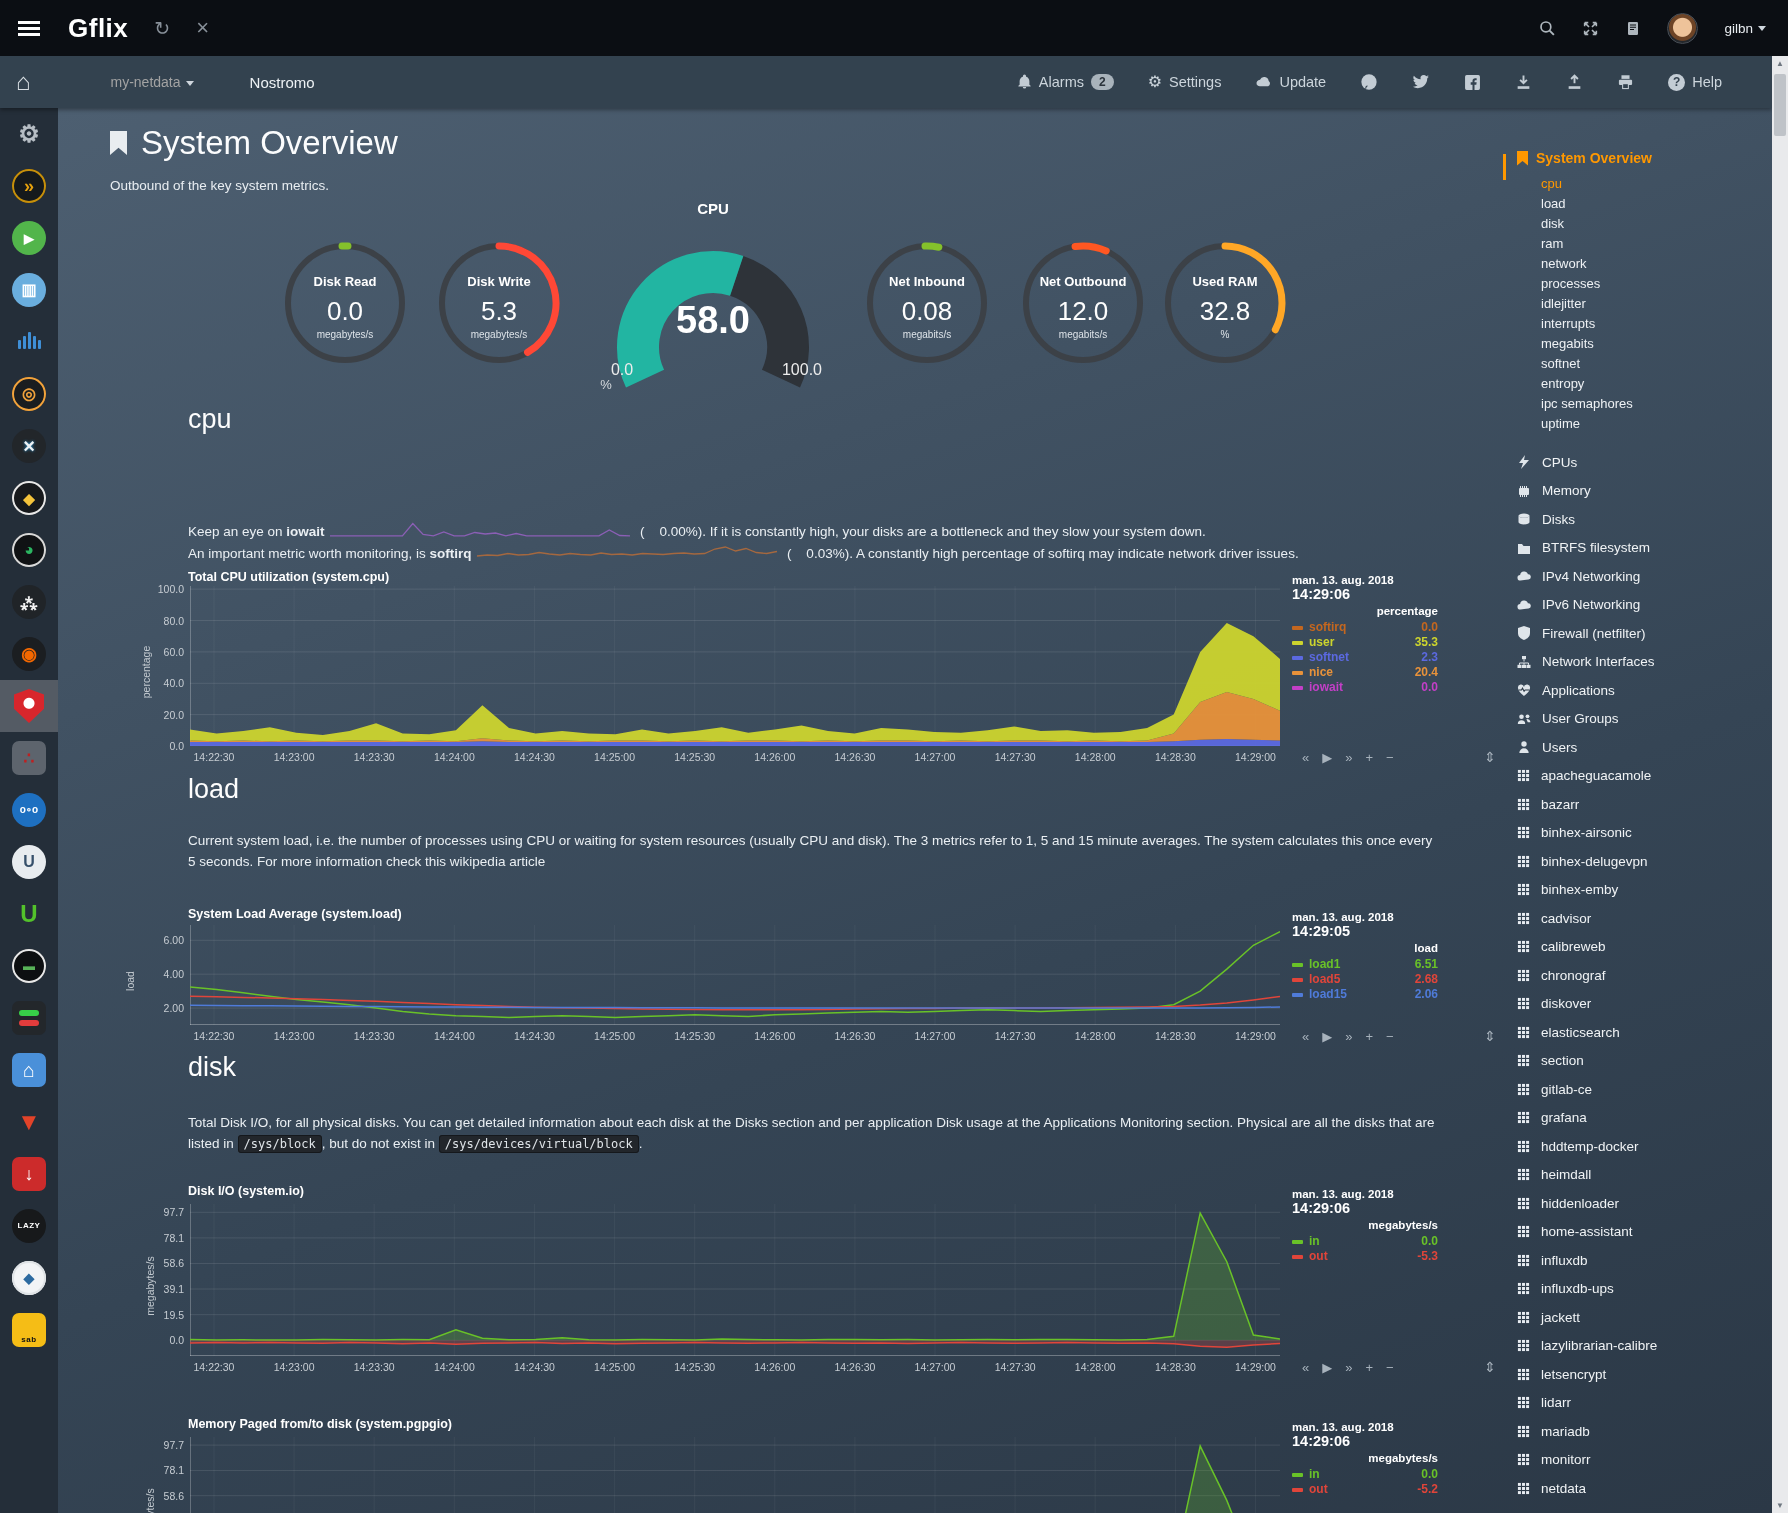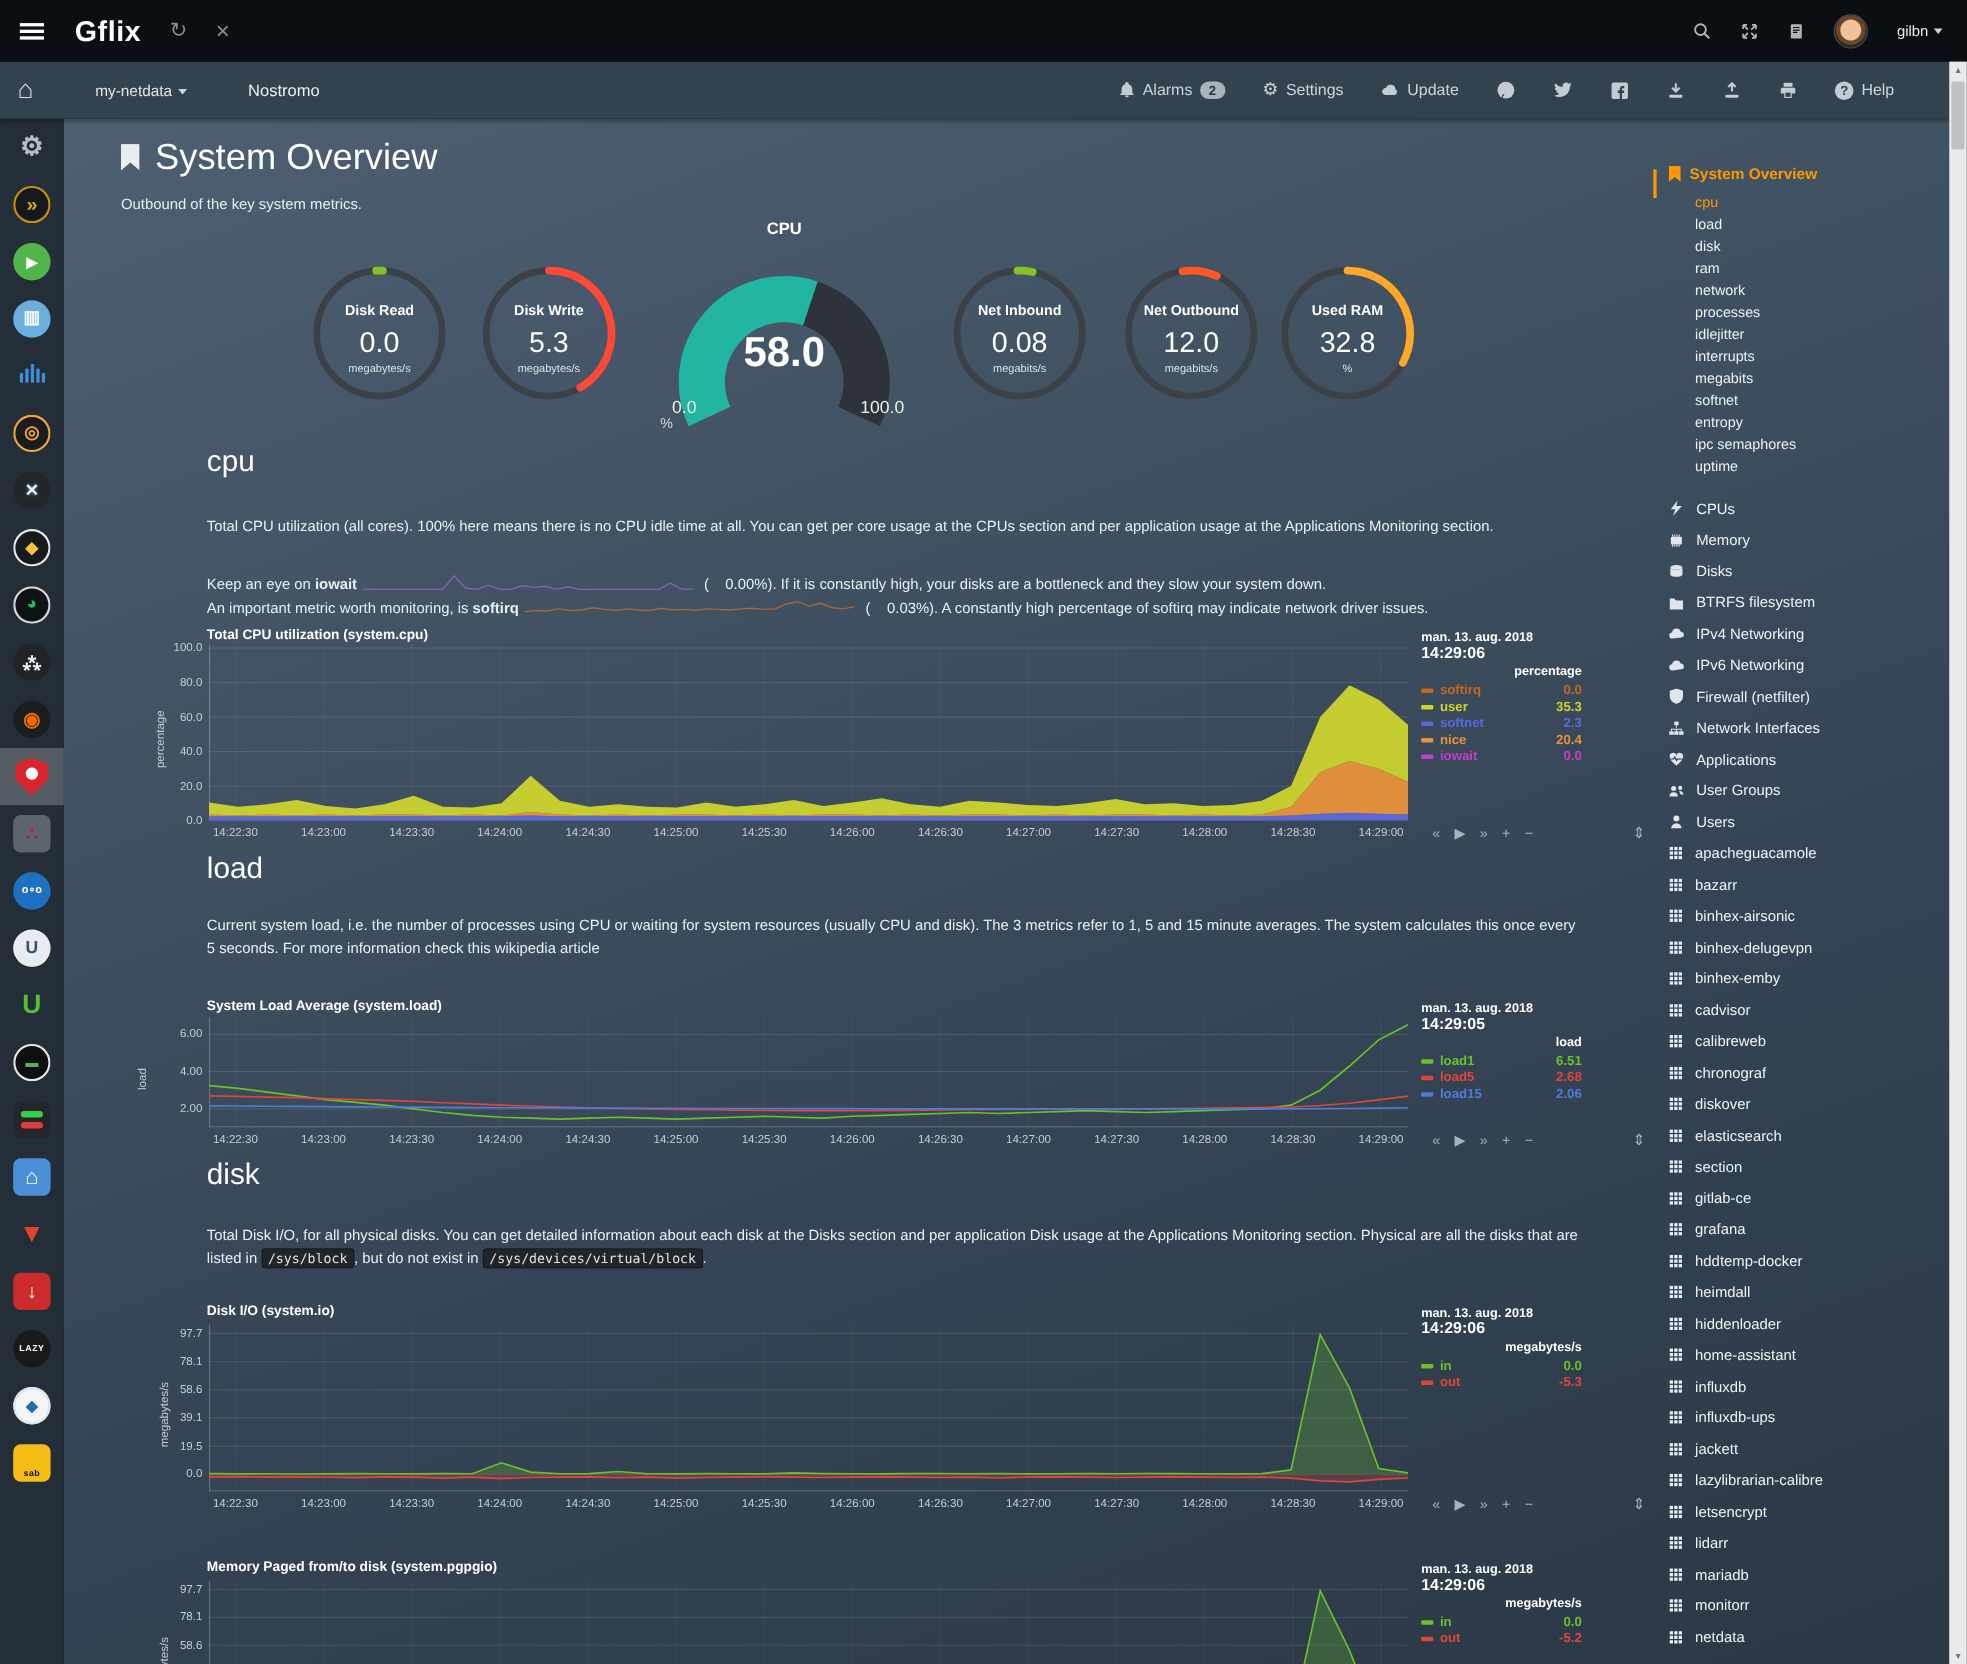--- a/index.html
+++ b/index.html
@@ -15,21 +15,21 @@
   .tb-right{margin-left:auto;display:flex;align-items:center;gap:26px;padding-right:22px}
   .tb-right svg{display:block;cursor:pointer}
   .avatar{width:31px;height:31px;border-radius:50%;border:1px solid #474d55;cursor:pointer;
     background:radial-gradient(circle at 50% 46%,#eec39a 0 9px,#6e4426 10px 13px,#23272c 14px)}
   .uname{color:#e8ecf0;font-size:13.5px;cursor:pointer}
   .caret{display:inline-block;width:0;height:0;border-left:4px solid transparent;border-right:4px solid transparent;border-top:5px solid #cfd6dd;margin-left:5px;vertical-align:middle}
   
   .navbar2{position:absolute;left:0;top:56px;width:1772px;height:52px;background:#33424f;
     display:flex;align-items:center;z-index:20;box-shadow:0 2px 4px rgba(0,0,0,.35)}
   .nb-home{margin-left:16px;color:#d8dee3;font-size:24px;cursor:pointer;line-height:1}
-  .nb-server{margin-left:56px;font-size:14px;color:#e5e5e5;cursor:pointer}
+  .nb-server{margin-left:80px;font-size:14px;color:#a3a3a3;cursor:pointer}
   .nb-host{margin-left:56px;font-size:15px;color:#eef2f5;cursor:pointer}
   .nb-right{margin-left:auto;display:flex;align-items:center;gap:34px;padding-right:50px;font-size:14.5px;color:#ccd5dc}
   .nb-item{display:flex;align-items:center;gap:7px;cursor:pointer;white-space:nowrap}
   .nb-item svg{display:block}
   .pill{background:#a9b3bb;color:#2b333b;font-size:12px;font-weight:bold;border-radius:10px;padding:1px 8px}
   .gear{font-size:16px;line-height:1}
   .qc{width:17px;height:17px;border-radius:50%;background:#c3ccd4;color:#33414e;font-weight:bold;font-size:12px;display:inline-flex;align-items:center;justify-content:center}
   
   .leftbar{position:absolute;left:0;top:108px;width:58px;height:1405px;background:#242e39;z-index:10}
   .ls-row{height:52px;display:flex;align-items:center;justify-content:center;cursor:pointer}
@@ -298,21 +298,20 @@
     <path d="M 148.67 56.83 A 75 75 0 0 1 192.97 159.70" stroke="#2e3339" stroke-width="42" fill="none"></path>
     <path d="M 57.03 159.70 A 75 75 0 0 1 148.67 56.83" stroke="#22b5a2" stroke-width="42" fill="none"></path>
     <text x="125" y="114" class="cpuv">58.0</text>
     <text x="34" y="156" class="cpumm">0.0</text>
     <text x="214" y="156" class="cpumm">100.0</text>
     <text x="18" y="170" class="cpup">%</text>
         </svg></div>
     </div>
 
   <div class="sec-h" style="left:130px;top:296px">cpu</div>
-  <div class="desc" style="left:130px;top:360px"><span>Total CPU utilization (all cores). 100% here means there is no CPU idle time at all. You can get per core usage at the CPUs section and per application usage at the Applications Monitoring section.</span></div>
   <div class="desc" style="left:130px;top:412px;width:1300px">
     <span>Keep an eye on </span><b>iowait</b>
     <span class="spark"><svg width="300" height="18">
           <path d="M0 15.8 L0.0 15.8 L10.3 15.8 L20.7 15.8 L31.0 15.8 L41.4 15.8 L51.7 15.8 L62.1 15.8 L72.4 15.8 L82.8 3.5 L93.1 14.5 L103.4 15.8 L113.8 12.0 L124.1 15.8 L134.5 15.8 L144.8 12.5 L155.2 14.0 L165.5 13.0 L175.9 15.8 L186.2 13.5 L196.6 15.8 L206.9 15.8 L217.2 15.8 L227.6 15.8 L237.9 15.8 L248.3 15.8 L258.6 15.8 L269.0 15.8 L279.3 10.0 L289.7 15.5 L300.0 15.8" fill="none" stroke="#8b5fb5" stroke-width="1.3"></path>
         </svg></span>
     <span>&nbsp;(&nbsp;&nbsp;&nbsp;&nbsp;0.00%). If it is constantly high, your disks are a bottleneck and they slow your system down.</span>
   </div>
   <div class="desc" style="left:130px;top:434px;width:1300px">
     <span>An important metric worth monitoring, is </span><b>softirq</b>
     <span class="spark"><svg width="300" height="18">

